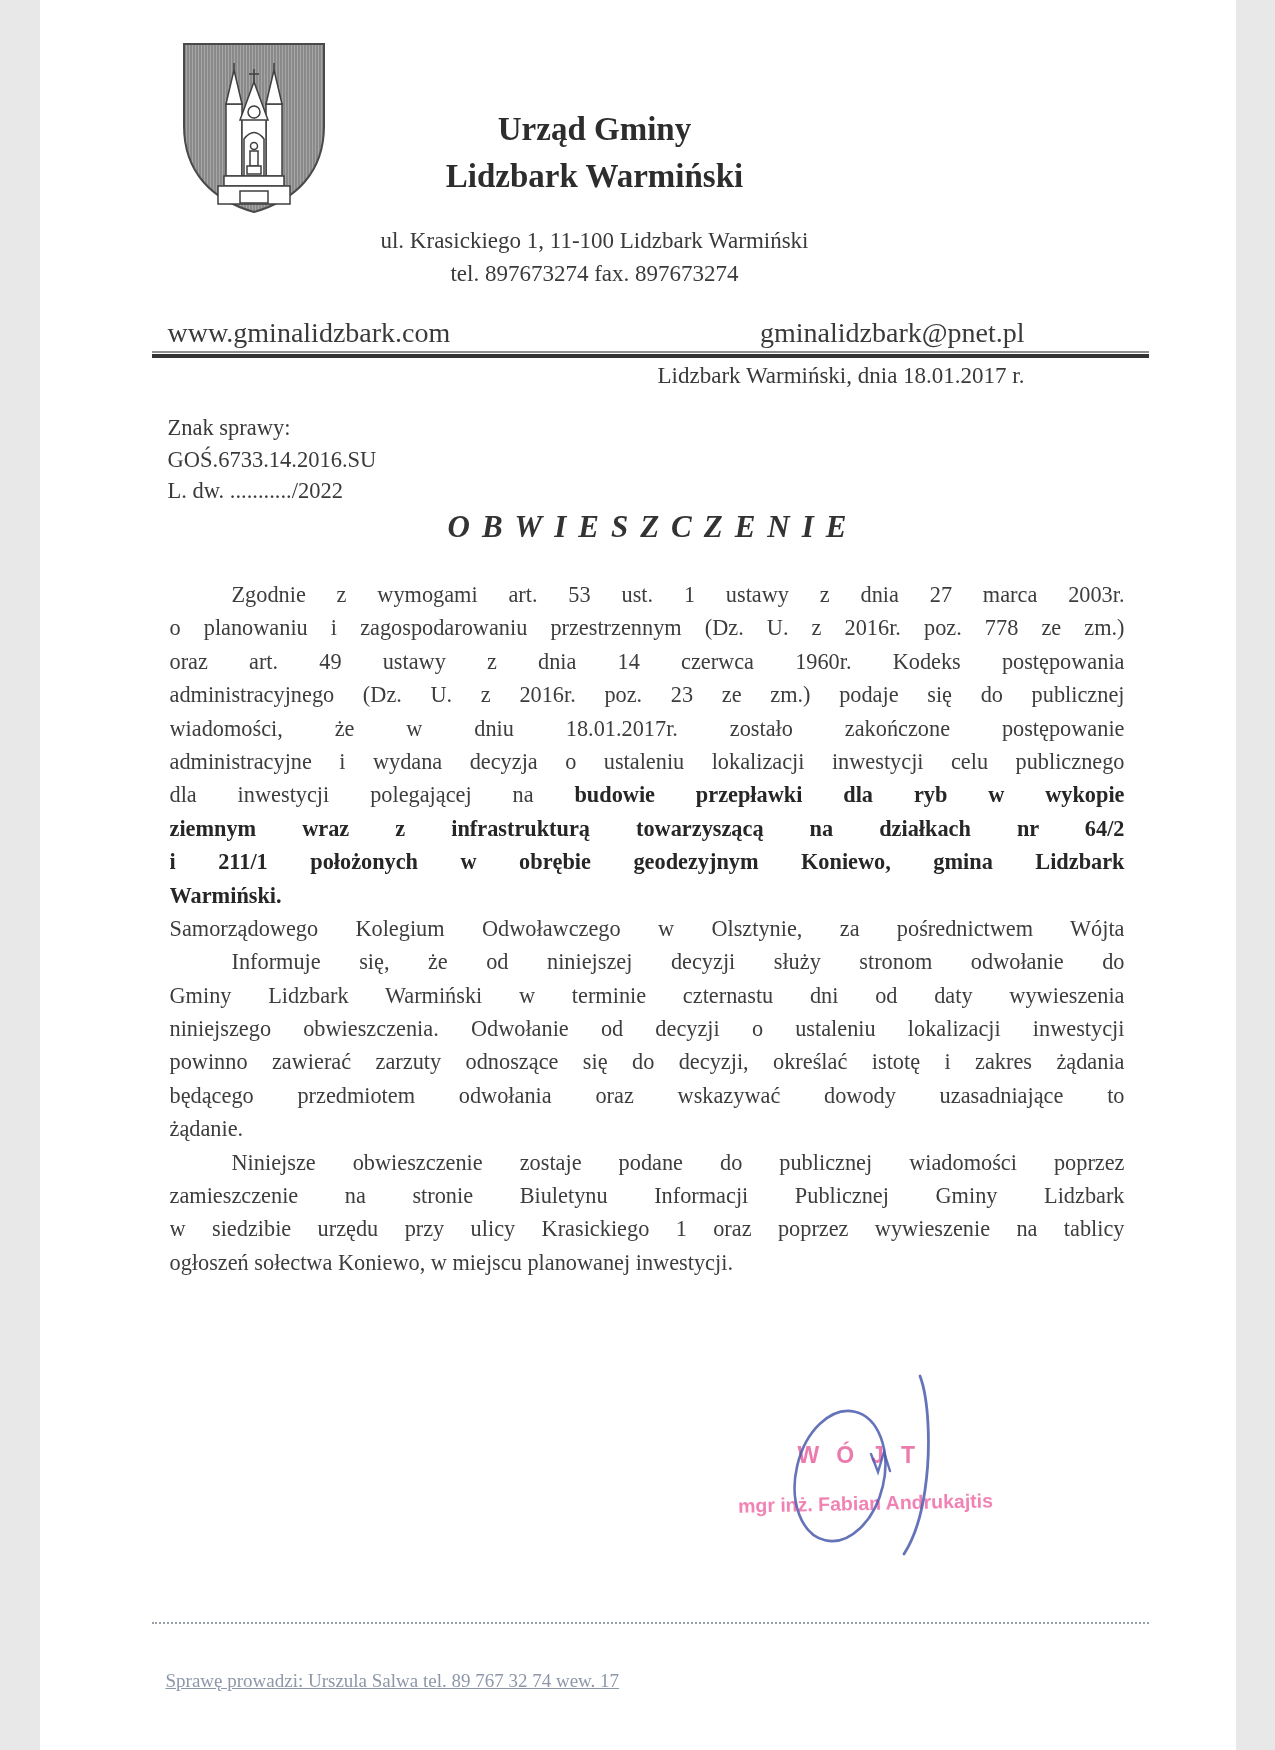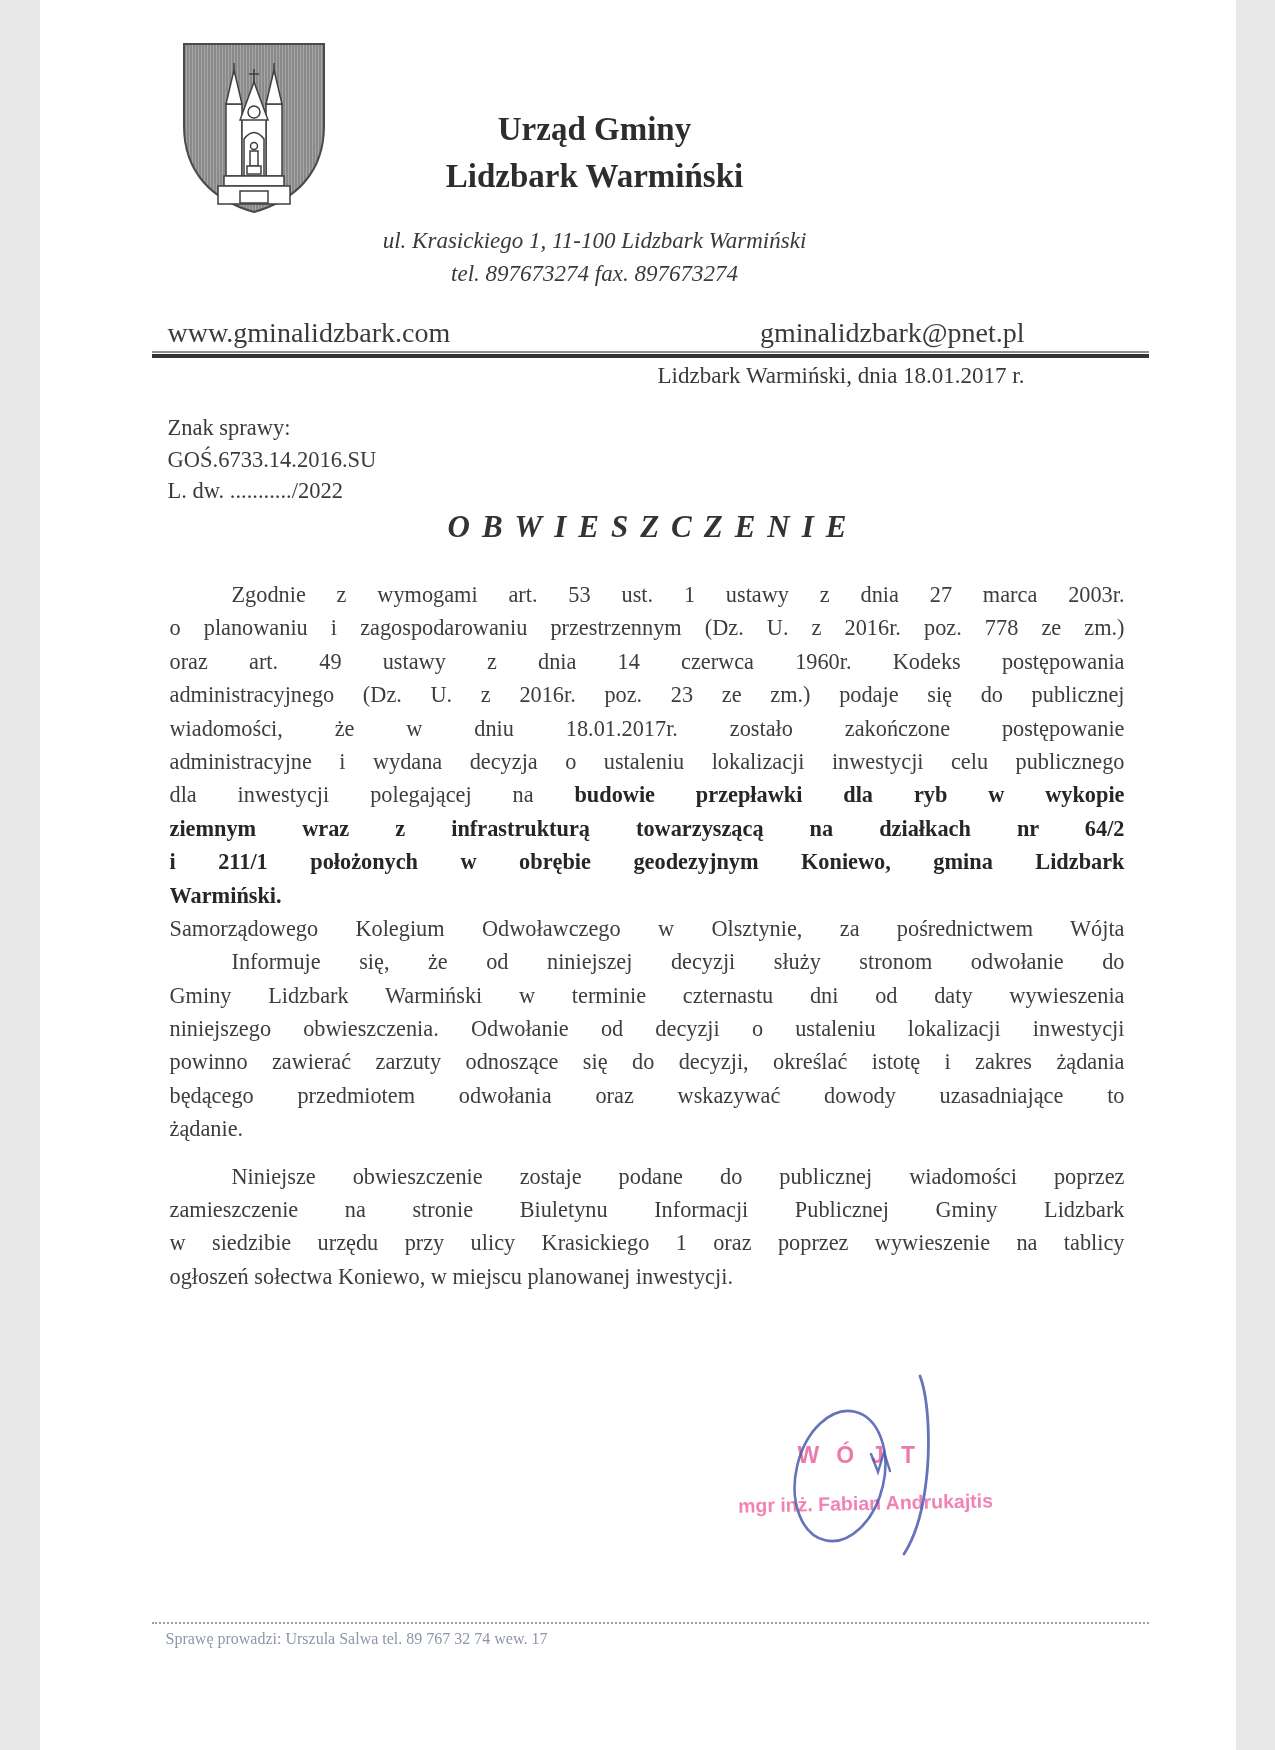--- a/index.html
+++ b/index.html
@@ -9,21 +9,21 @@
     font-family:"Liberation Serif", serif; color:#3a3a3a;padding-left:18px;
   }
   
   .crest { position:absolute; left:138px; top:40px; }
   .org {
     position:absolute; left:290px; top:106px; width:530px;
     text-align:center; font-weight:bold; font-size:33px; line-height:47px; color:#2d2d2d;
   }
   .addr {
     position:absolute; left:130px; top:224px; width:850px;
-    text-align:center; font-size:23px; line-height:33px; color:#3a3a3a;font-style:italic;
+    text-align:center; font-size:23px; line-height:33px; color:#3a3a3a;
   }
   .webrow {
     position:absolute; left:128px; top:317px; width:857px;
     display:flex; justify-content:space-between; font-size:28px;
   }
   .rule { position:absolute; left:112px; top:351px; width:997px; }
   .rule .thin  { height:2px; background:#8f8f8f; margin-bottom:1px; }
   .rule .thick { height:4px; background:#343434; }
   .dateline {
     position:absolute; left:130px; top:363px; width:855px;
@@ -31,21 +31,21 @@
   }
   .caseblock { position:absolute; left:128px; top:412px; font-size:22.5px; line-height:31.5px; }
   .notice-title {
     position:absolute; left:130px; top:509px; width:955px; text-align:center;
     font-style:italic; font-weight:bold; font-size:31px; letter-spacing:12px; color:#333;
     padding-left:12px; box-sizing:border-box;
   }
   
   .bodyblock { position:absolute; left:130px; top:578px; width:955px; font-size:22.3px; color:#3d3d3d; }
   .para { margin:0; }
-  .bodyblock .para:nth-child(3) { margin-top:14px; }
+  .bodyblock .para:nth-child(3) { }
   .bline {
     height:33.4px; line-height:33.4px; overflow:hidden;
     text-align:justify; text-align-last:justify;
   }
   .bline::after { content:""; display:inline-block; width:100%; }
   .bline.last { text-align:left; text-align-last:left; }
   .bline.last::after { display:none; }
   .bline.ind { text-indent:62px; }
   .b { font-weight:bold; color:#262626; }
   
@@ -55,21 +55,21 @@
     font-size:23px; letter-spacing:17px; color:#e9639f; opacity:.85; z-index:2;
   }
   .stamp-name {
     position:absolute; left:698px; top:1492px; white-space:nowrap;
     font-family:"Liberation Sans", sans-serif; font-weight:bold;
     font-size:19.5px; color:#ef6ea8; opacity:.85; transform:rotate(-1.2deg); z-index:2;
   }
   .sig-svg { position:absolute; left:738px; top:1368px; z-index:3; }
   
   .footer-line { position:absolute; left:112px; top:1622px; width:997px; border-top:2px dotted rgba(70,80,95,.55); }
-  .footer-text { position:absolute; left:126px; top:1630px; font-size:16px; color:#8d97a8; }
+  .footer-text { position:absolute; left:126px; top:1670px; font-size:19px; color:#8d97a8;text-decoration:underline; }
 </style>
 </head>
 <body>
 
 <div class="page">
 
   <svg class="crest" width="152" height="176" viewBox="0 0 152 176">
     <defs>
       <pattern id="hatch" width="3" height="3" patternUnits="userSpaceOnUse">
         <rect width="3" height="3" fill="#a6a6a6"></rect>

